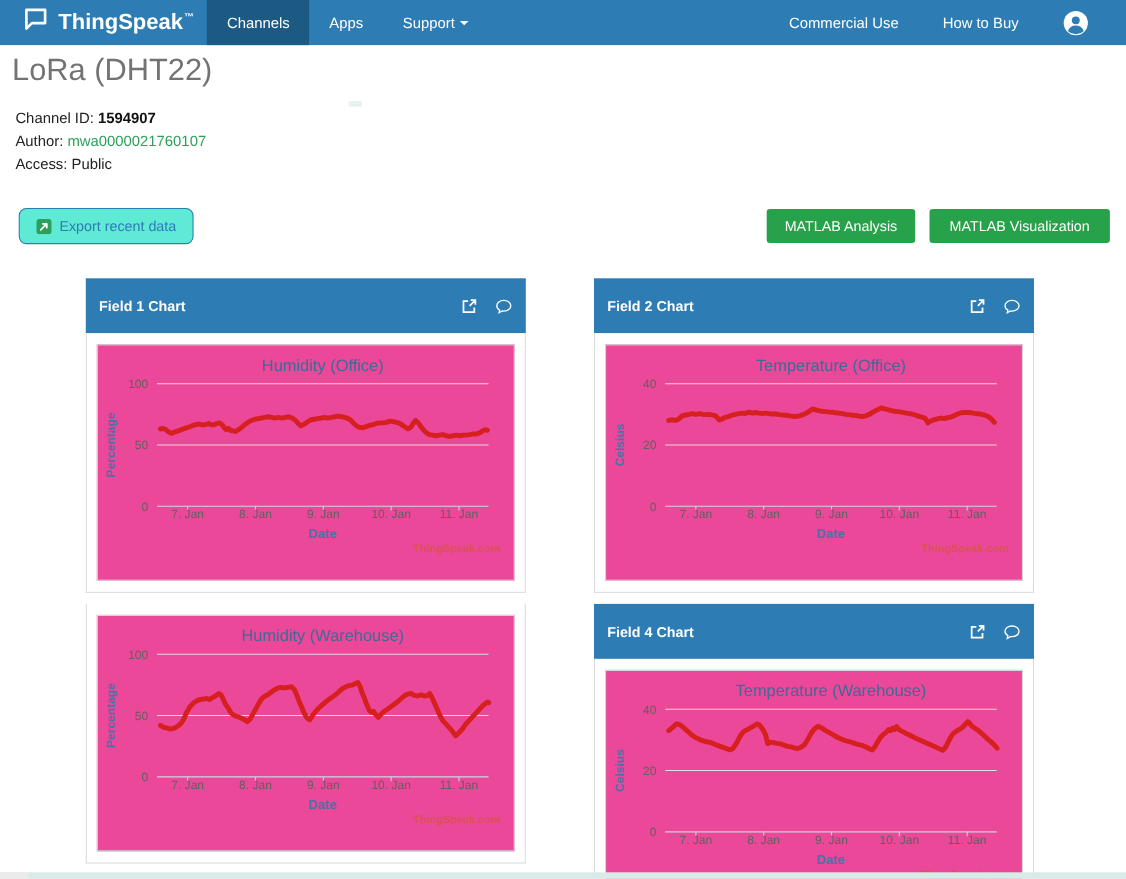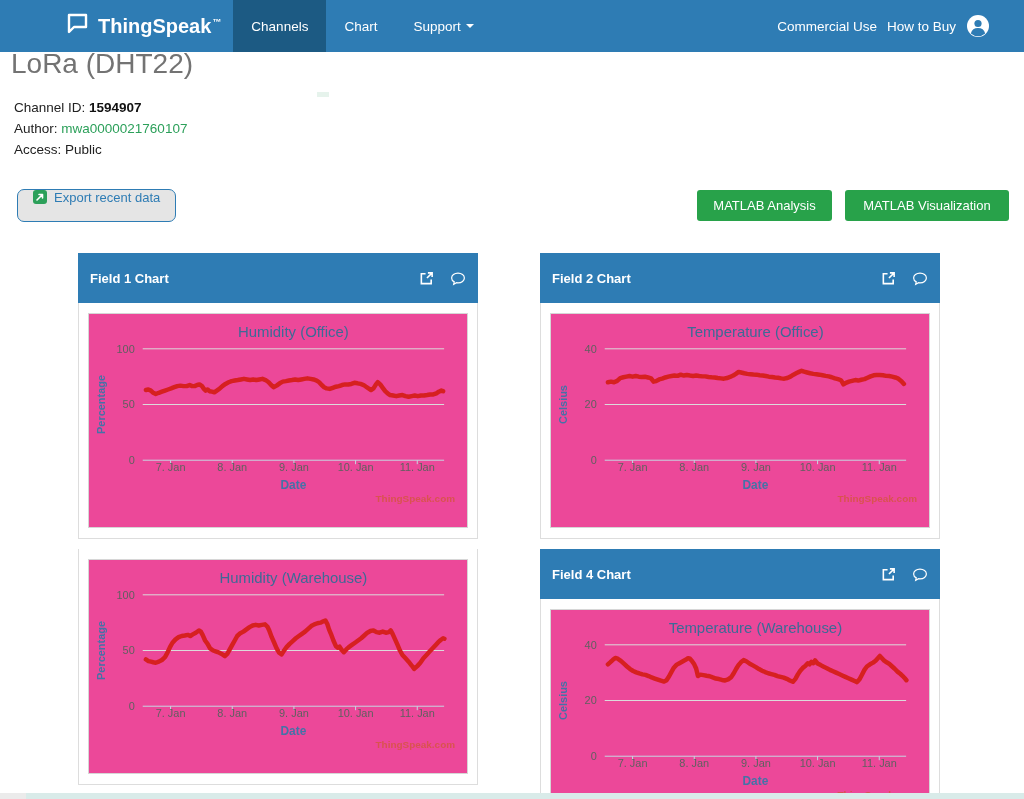--- a/index.html
+++ b/index.html
@@ -1,47 +1,47 @@
 <!DOCTYPE html>
 <html><head>
 <meta charset="utf-8">
 <style>
   html,body{margin:0;padding:0;overflow:hidden;}
   body{width:1024px;height:799px;position:relative;background:#fff;
        font-family:"Liberation Sans",sans-serif;color:#222;}
 
   
-  .navbar{position:absolute;top:0;left:0;right:0;height:52px;background:#2e7cb4;
-          display:flex;align-items:stretch;color:#fff;z-index:5;padding-left:45px;}
+  .navbar{position:absolute;top:0;left:0;right:0;height:41px;background:#2e7cb4;
+          display:flex;align-items:stretch;color:#fff;z-index:5;}
   .brand{display:flex;align-items:center;gap:8px;padding:0 12px 0 20px;cursor:pointer;}
   .brand-text{font-size:20px;font-weight:bold;white-space:nowrap;}
   .brand-tm{font-size:9px;vertical-align:super;margin-left:1px;}
   .nav-items{display:flex;align-items:stretch;}
   .nav-item{display:flex;align-items:center;padding:0 18px;font-size:13.5px;cursor:pointer;}
   .nav-item.active{background:#1c5a83;}
   .caret{display:inline-block;margin-left:5px;width:0;height:0;
          border-left:4px solid transparent;border-right:4px solid transparent;
          border-top:4px solid #fff;}
-  .nav-right{margin-left:auto;display:flex;align-items:center;gap:10px;
+  .nav-right{margin-left:auto;display:flex;align-items:center;gap:40px;
              padding-right:34px;font-size:13.5px;}
   .nav-right .nav-link{cursor:pointer;white-space:nowrap;}
   .avatar{width:24px;height:24px;cursor:pointer;}
 
   
   .page-title{position:absolute;left:11px;top:48px;margin:0;font-size:28px;
               font-weight:normal;color:#737373;}
   .channel-info{position:absolute;left:14px;top:97px;font-size:13.5px;line-height:21px;}
   .channel-info b{color:#111;}
   .author-link{color:#2ca05a;cursor:pointer;text-decoration:none;}
   .artifact{position:absolute;left:317px;top:92px;width:12px;height:5px;background:#e6f3ec;}
 
   
   .export-btn{position:absolute;left:17px;top:189px;height:33px;box-sizing:border-box;
-              border:1px solid #2e7cb4;border-radius:7px;background:#e5e5e5;color:#2e7cb4;
-              font-size:13px;display:flex;gap:7px;padding:0 15px;
+              border:1px solid #2e7cb4;border-radius:7px;background:#5eead4;color:#2e7cb4;
+              font-size:13px;display:flex;align-items:center;gap:7px;padding:0 15px;
               cursor:pointer;font-family:inherit;}
   .export-icon{width:14px;height:14px;flex:0 0 auto;}
   .matlab-btn{position:absolute;top:190px;height:31px;background:#28a24a;color:#fff;
               border:none;border-radius:3px;font-size:13px;cursor:pointer;
               font-family:inherit;}
   .matlab-analysis{left:697px;width:135px;}
   .matlab-viz{left:845px;width:164px;}
 
   
   .panel{position:absolute;width:400px;}
@@ -72,21 +72,21 @@
         <path d="M4 3 h17 v12 h-12 l-5 5 v-5 h0 z" fill="none" stroke="#fff" stroke-width="2.4" stroke-linejoin="round"></path>
       </svg>
     </span>
     <span class="brand-text"><span>ThingSpeak</span><sup class="brand-tm">™</sup></span>
   </div>
   <div class="nav-items">
     <div class="nav-item active">
       <span>Channels</span>
     </div>
     <div class="nav-item">
-      <span>Chart</span>
+      <span>Apps</span>
     </div>
     <div class="nav-item">
       <span>Support</span>
       <span class="caret"></span>
     </div>
   </div>
   <div class="nav-right">
     <span class="nav-link">Commercial Use</span>
     <span class="nav-link">How to Buy</span>
     <span class="avatar">

